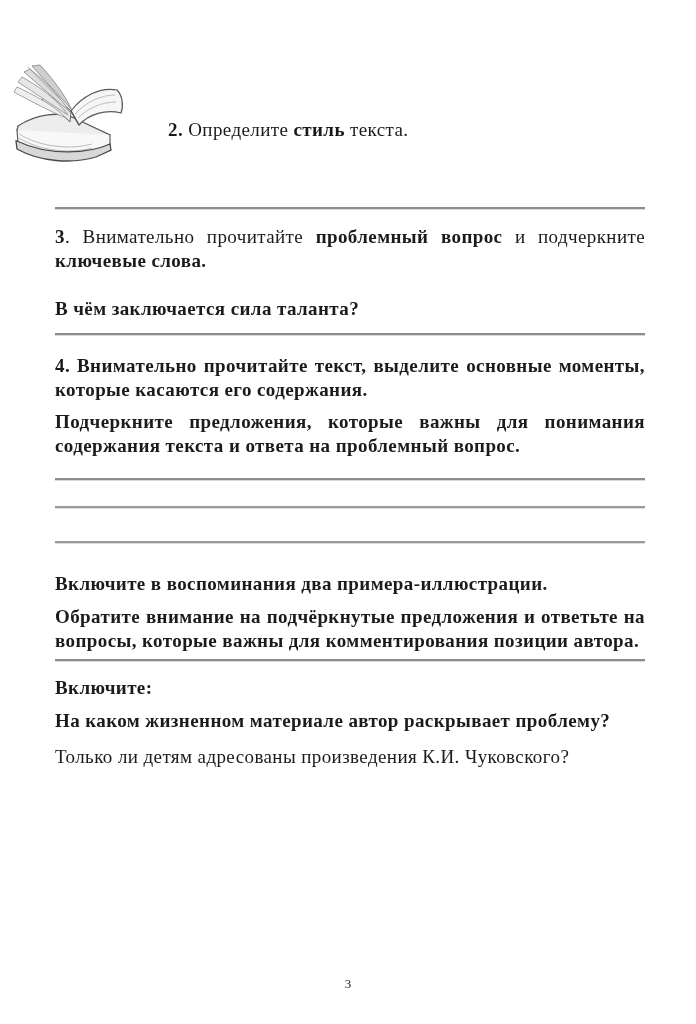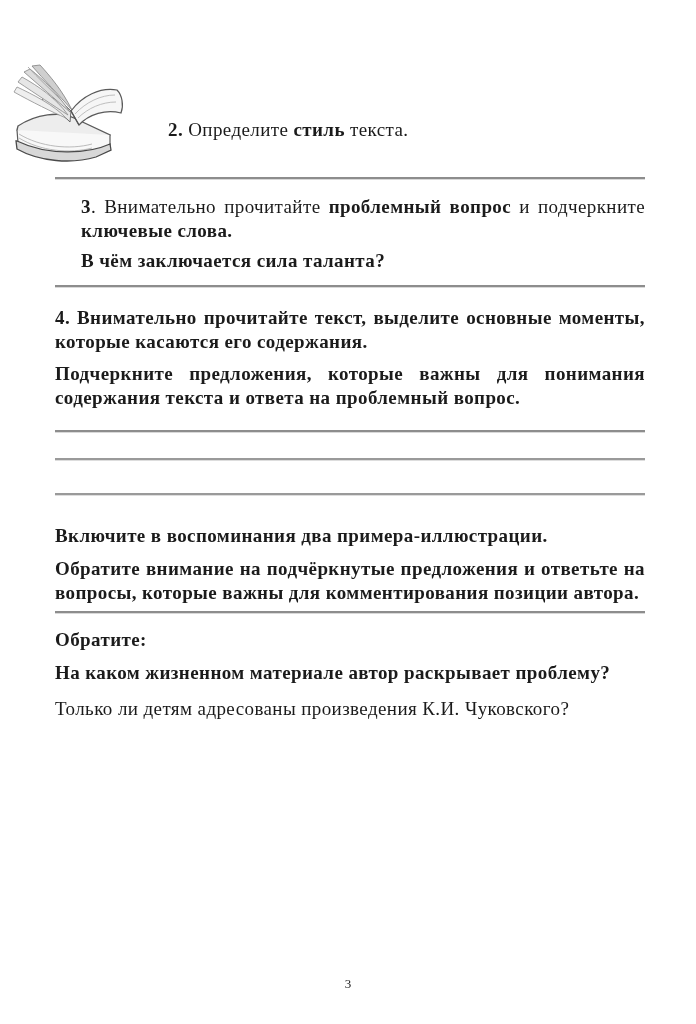--- a/index.html
+++ b/index.html
@@ -23,25 +23,25 @@
     margin:0 51px 0 55px;
     box-shadow:0 1px 0 #d9d9d9;
   }
   .answer-line{
     height:2px;background:#9a9a9a;
     margin:0 51px 0 55px;
     box-shadow:0 1px 0 #dddddd;
   }
   .ans-1{margin-top:26px;}
   .ans-2{margin-top:33px;}
-  .hdr{position:relative;height:177px;}
+  .hdr{position:relative;height:207px;}
   .book{position:absolute;left:8px;top:64px;width:124px;height:112px;}
   .t2{position:absolute;left:168px;top:118px;white-space:nowrap;}
-  .s3{padding:16px 51px 12px 81px;}
-  .s3 .q{margin-top:6px;}
+  .s3{padding:16px 51px 12px 55px;}
+  .s3 .q{margin-top:24px;}
   .s4{padding:19px 51px 20px 55px;}
   .s4 .p2{margin-top:8px;font-family:Liberation Serif, serif;}
   .s5{padding:20px 51px 0 55px;}
   .s5 .p2{margin-top:9px;}
   .s6{padding:22px 51px 6px 55px;}
   .s6 .p2{margin-top:7px;}
   .s6 .p3{margin-top:9px;}
   .example{padding:15px 51px 0 55px;}
   .example .q1{margin-top:9px;font-weight:bold;}
   .example .q2{margin-top:12px;}
@@ -104,20 +104,20 @@
   <div class="answer-line ans-2"></div>
 
   <section class="s6">
     <p class="bold j p2">Включите в воспоминания два примера-иллюстрации.</p>
     <p class="bold j p3">Обратите внимание на подчёркнутые предложения и ответьте на вопросы, которые важны для комментирования позиции автора.</p>
   </section>
 
   <div class="rule"></div>
 
   <section class="example">
-    <p class="bold label">Обратите:</p>
+    <p class="bold label">Включите:</p>
     <p class="q1">На каком жизненном материале автор раскрывает проблему?</p>
     <p class="q3">Только ли детям адресованы произведения К.И. Чуковского?</p>
   </section>
 
   <div class="pagenum">3</div>
 
 </div>
 
 </body></html>

